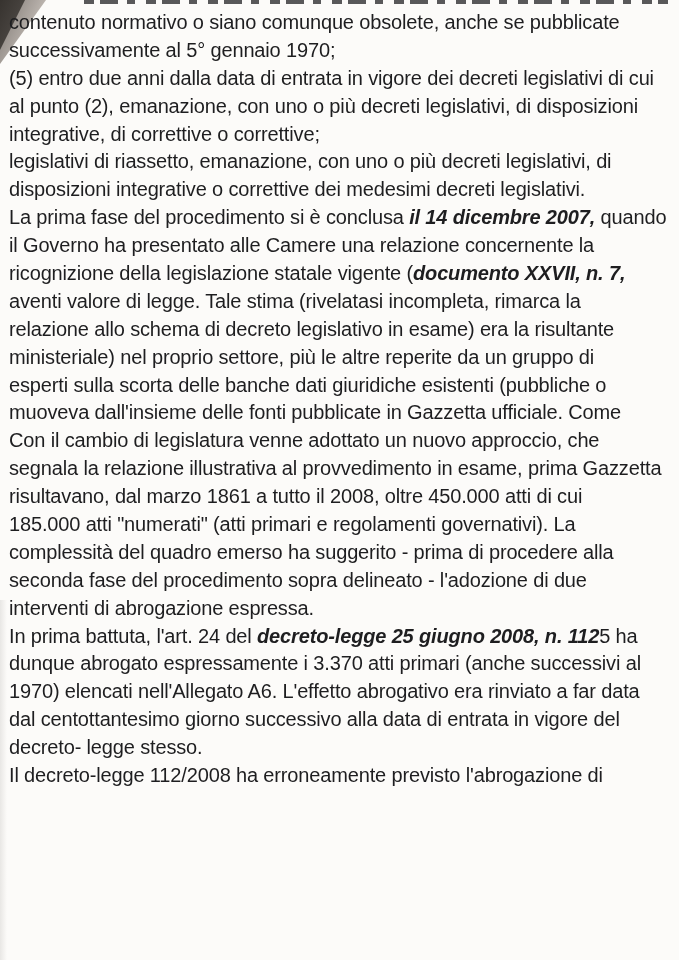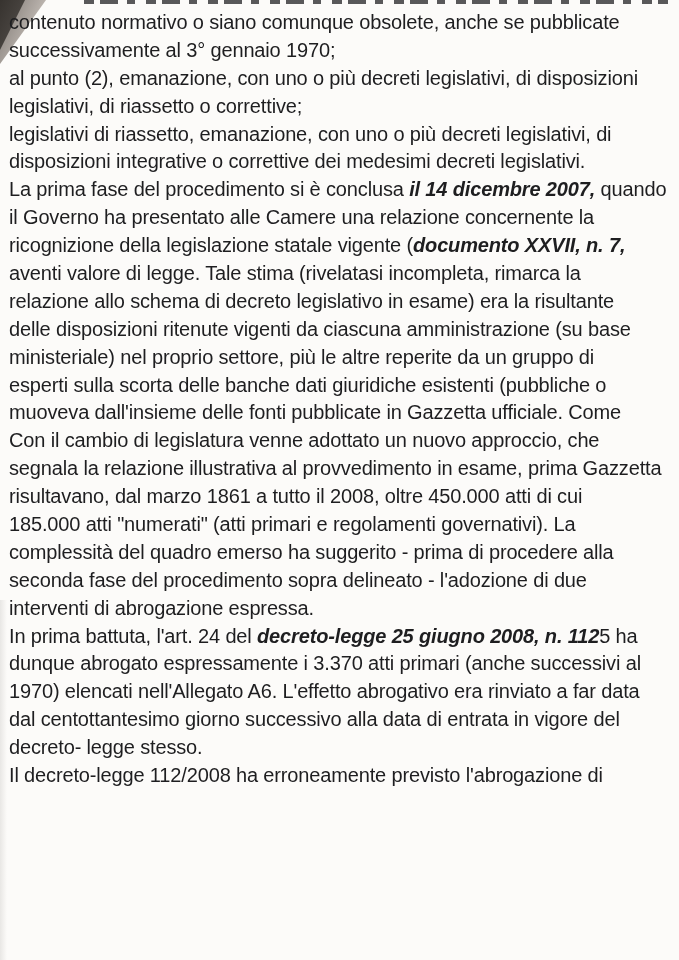--- a/index.html
+++ b/index.html
@@ -79,31 +79,31 @@
 </head>
 <body>
 
 <div class="page">
   <div class="left-shade"></div>
   <div class="crop-dashes"></div>
   <div class="corner-light"></div>
   <div class="corner-dark"></div>
   <div class="text">
       <div class="line"><span>contenuto normativo o siano comunque obsolete, anche se pubblicate</span></div>
-      <div class="line"><span>successivamente al 3° gennaio 1970;</span></div>
+      <div class="line"><span>successivamente al 5° gennaio 1970;</span></div>
+      <div class="line"><span>(5) entro due anni dalla data di entrata in vigore dei decreti legislativi di cui</span></div>
       <div class="line"><span>al punto (2), emanazione, con uno o più decreti legislativi, di disposizioni</span></div>
-      <div class="line"><span>legislativi, di riassetto o correttive;</span></div>
+      <div class="line"><span>integrative, di correttive o correttive;</span></div>
       <div class="line"><span>legislativi di riassetto, emanazione, con uno o più decreti legislativi, di</span></div>
       <div class="line"><span>disposizioni integrative o correttive dei medesimi decreti legislativi.</span></div>
       <div class="line"><span>La prima fase del procedimento si è conclusa </span><span class="b">il 14 dicembre 2007,</span><span> quando</span></div>
       <div class="line"><span>il Governo ha presentato alle Camere una relazione concernente la</span></div>
       <div class="line"><span>ricognizione della legislazione statale vigente (</span><span class="b">documento XXVII, n. 7,</span></div>
       <div class="line"><span>aventi valore di legge. Tale stima (rivelatasi incompleta, rimarca la</span></div>
       <div class="line"><span>relazione allo schema di decreto legislativo in esame) era la risultante</span></div>
-      <div class="line"><span>delle disposizioni ritenute vigenti da ciascuna amministrazione (su base</span></div>
       <div class="line"><span>ministeriale) nel proprio settore, più le altre reperite da un gruppo di</span></div>
       <div class="line"><span>esperti sulla scorta delle banche dati giuridiche esistenti (pubbliche o</span></div>
       <div class="line"><span>muoveva dall'insieme delle fonti pubblicate in Gazzetta ufficiale. Come</span></div>
       <div class="line"><span>Con il cambio di legislatura venne adottato un nuovo approccio, che</span></div>
       <div class="line"><span>segnala la relazione illustrativa al provvedimento in esame, prima Gazzetta</span></div>
       <div class="line"><span>risultavano, dal marzo 1861 a tutto il 2008, oltre 450.000 atti di cui</span></div>
       <div class="line"><span>185.000 atti "numerati" (atti primari e regolamenti governativi). La</span></div>
       <div class="line"><span>complessità del quadro emerso ha suggerito - prima di procedere alla</span></div>
       <div class="line"><span>seconda fase del procedimento sopra delineato - l'adozione di due</span></div>
       <div class="line"><span>interventi di abrogazione espressa.</span></div>

